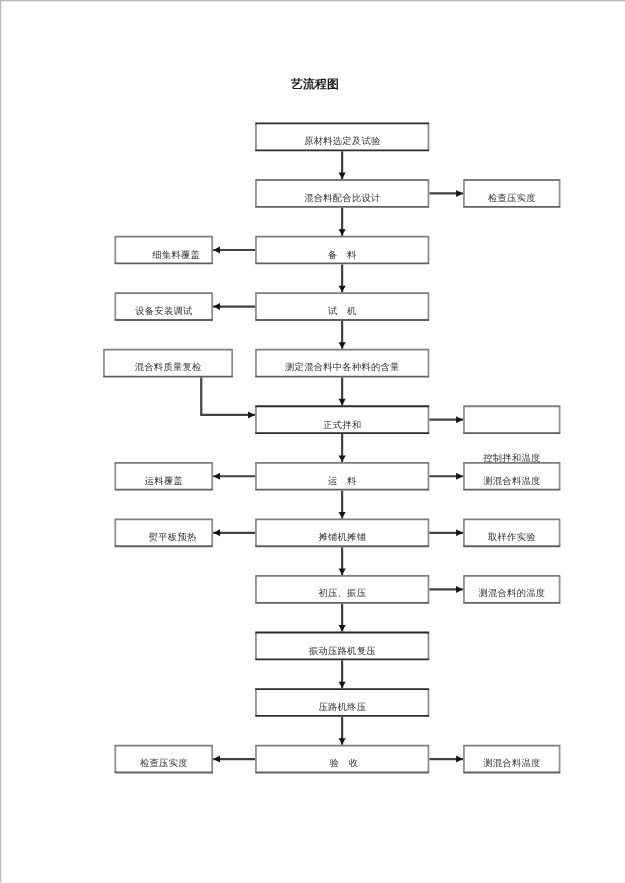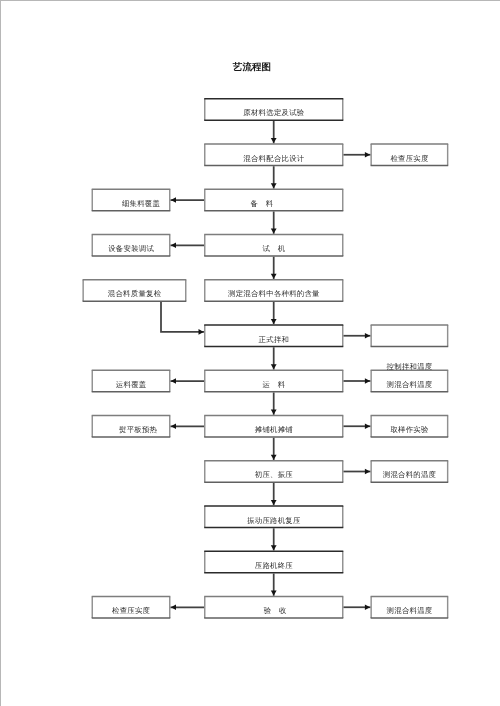--- a/index.html
+++ b/index.html
@@ -236,21 +236,21 @@
     <polygon points="176.0,242.45 176.0,248.05 170.8,245.25"></polygon>
     <polygon points="176.0,378.2 176.0,383.8 170.8,381.0"></polygon>
     <polygon points="176.0,423.45 176.0,429.05 170.8,426.25"></polygon>
     <polygon points="176.0,604.45 176.0,610.05 170.8,607.25"></polygon>
     <polygon points="198.5,329.1 198.5,334.7 203.7,331.9"></polygon>
     </g>
   </svg>
   <div id="labels">
     <div class="node" style="left:204.0px; top:98.0px; width:139.5px; height:23.0px;">原材料选定及试验</div>
     <div class="node" style="left:204.0px; top:143.25px; width:139.5px; height:23.0px;">混合料配合比设计</div>
-    <div class="node" style="left:192px; top:188.5px; width:139.5px; height:23.0px;">备　料</div>
+    <div class="node" style="left:204.0px; top:188.5px; width:139.5px; height:23.0px;">备　料</div>
     <div class="node" style="left:204.0px; top:279.0px; width:139.5px; height:23.0px;">测定混合料中各种料的含量</div>
     <div class="node" style="left:204.0px; top:233.75px; width:139.5px; height:23.0px;">试　机</div>
     <div class="node" style="left:204.0px; top:324.25px; width:139.5px; height:23.0px;">正式拌和</div>
     <div class="node" style="left:204.0px; top:369.5px; width:139.5px; height:23.0px;">运　料</div>
     <div class="node" style="left:204.0px; top:460.0px; width:139.5px; height:23.0px;">初压、振压</div>
     <div class="node" style="left:204.0px; top:414.75px; width:139.5px; height:23.0px;">摊铺机摊铺</div>
     <div class="node" style="left:204.0px; top:505.25px; width:139.5px; height:23.0px;">振动压路机复压</div>
     <div class="node" style="left:204.0px; top:550.5px; width:139.5px; height:23.0px;">压路机终压</div>
     <div class="node" style="left:204.0px; top:595.75px; width:142px; height:23.0px;">验　收</div>
     <div class="node" style="left:91.5px; top:188.5px; width:79.0px; height:23.0px;padding-left:20px;">细集料覆盖</div>

